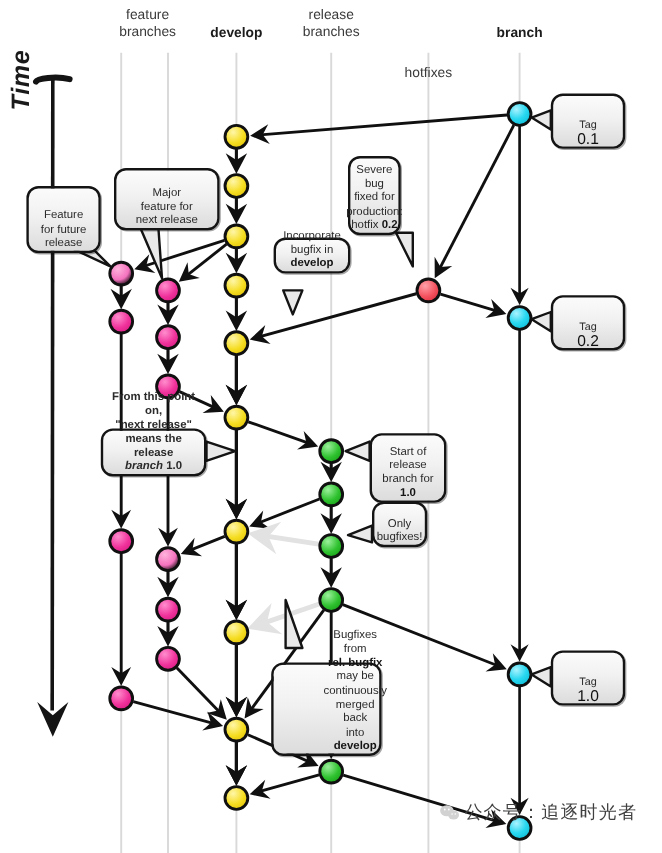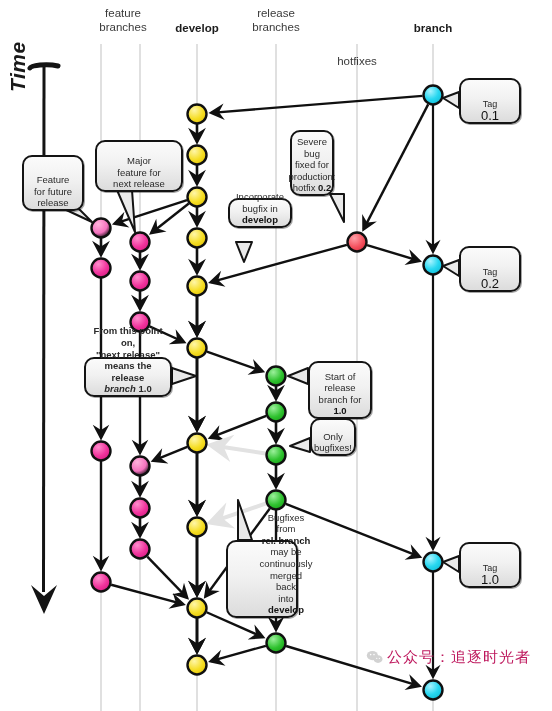--- a/index.html
+++ b/index.html
@@ -18,21 +18,21 @@
       border:2px solid #141414;border-radius:10px;
       font-size:9.5px;line-height:11.6px;color:#2a2a2a;text-align:center;
       display:flex;align-items:flex-end;justify-content:center;
       box-shadow:1px 1px 0 rgba(0,0,0,.35);}
   .callout span{display:block;padding:0 4px;}
   .callout b{font-weight:bold;color:#141414;}
   .callout i{font-style:italic;}
   .tag .t1{font-size:9px;display:block;}
   .tag .t2{font-size:13px;font-weight:normal;display:block;color:#111;}
 
-  .wm{position:absolute;left:366px;top:648px;font-size:15px;color:#be185d;
+  .wm{position:absolute;left:366px;top:668px;font-size:15px;color:#404040;
       letter-spacing:1px;white-space:nowrap;}
   .wm-icon{display:inline-block;width:17px;height:14px;vertical-align:-2px;margin-right:4px;}
 </style>
 </head>
 <body>
 
 <div id="stage">
 
   <svg id="canvas" viewBox="0 0 552 711" xmlns="http://www.w3.org/2000/svg">
     <defs>
@@ -302,22 +302,22 @@
       </div>
       <div class="callout" style="left: 84px; top: 357px; width: 88px; height: 40px; font-weight: bold;">
         <span>From this point on,<br>"next release"<br>means the release<br><i>branch</i> 1.0</span>
       </div>
       <div class="callout" style="left: 308px; top: 345px; width: 64px; height: 58px; margin-top: 16px;">
         <span>Start of<br>release<br>branch for<br><b>1.0</b></span>
       </div>
       <div class="callout" style="left: 310px; top: 418px; width: 46px; height: 38px;">
         <span>Only<br>bugfixes!</span>
       </div>
-      <div class="callout" style="left: 226px; top: 540px; width: 72px; height: 78px; padding-left: 48px;">
-        <span>Bugfixes from<br><b>rel. branch</b><br>may be<br>continuously<br>merged back<br>into <b>develop</b></span>
+      <div class="callout" style="left: 226px; top: 552px; width: 92px; height: 78px; padding-left: 48px;">
+        <span>Bugfixes from<br><b>rel. bugfix</b><br>may be<br>continuously<br>merged back<br>into <b>develop</b></span>
       </div>
     </div>
 
   <div class="wm">
     <svg class="wm-icon" viewBox="0 0 24 20">
       <ellipse cx="9" cy="8" rx="8" ry="6.6" fill="#d2d2d2"></ellipse>
       <ellipse cx="17" cy="13" rx="6.5" ry="5.4" fill="#d2d2d2"></ellipse>
       <circle cx="6.5" cy="6.6" r="1.1" fill="#fff"></circle>
         <circle cx="11.3" cy="6.6" r="1.1" fill="#fff"></circle>
       <circle cx="15.2" cy="11.8" r="0.9" fill="#fff"></circle>

